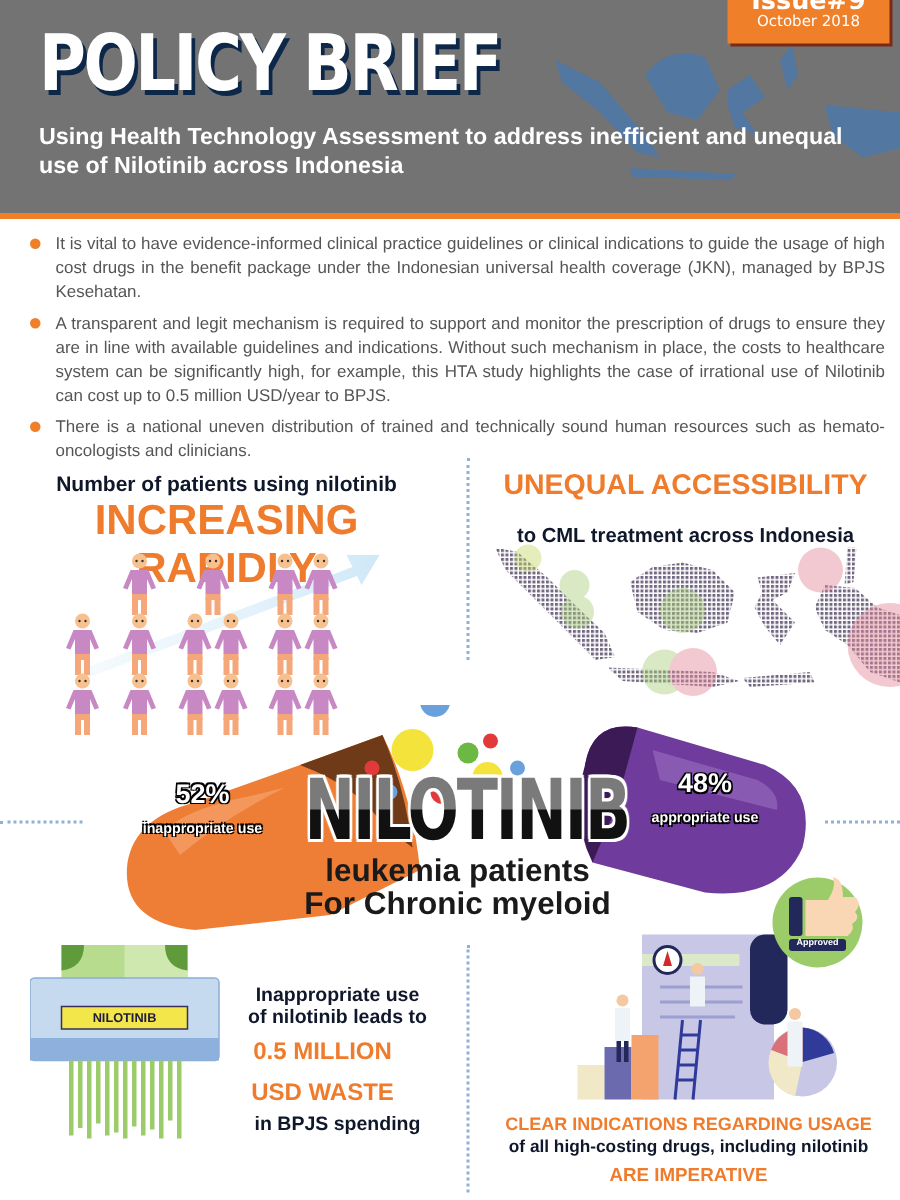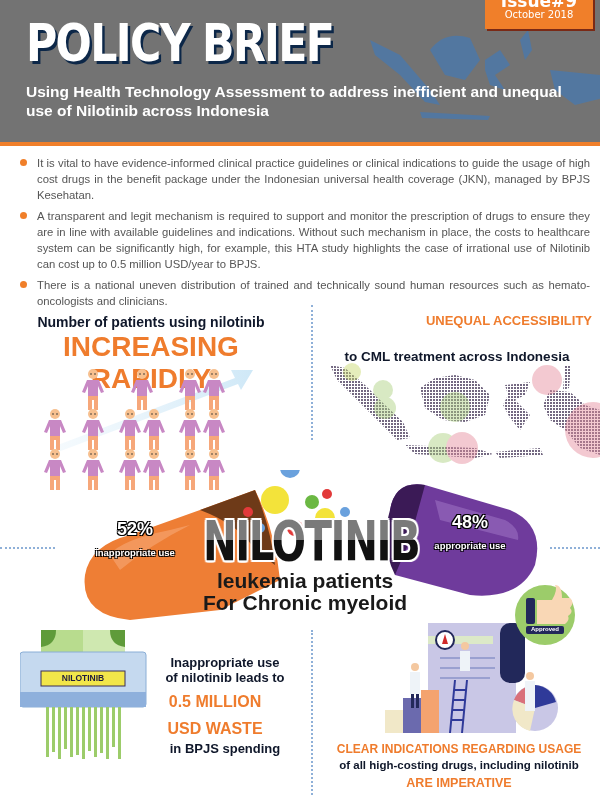--- a/index.html
+++ b/index.html
@@ -215,21 +215,21 @@
         <circle cx="12" cy="6" r="5" fill="#f7c08f"></circle>
         <circle cx="10" cy="6" r="0.8" fill="#333"></circle>
         <circle cx="14" cy="6" r="0.8" fill="#333"></circle>
         <path d="M6 12 L18 12 L23 24 L20 25 L17 18 L17 28 L7 28 L7 18 L4 25 L1 24Z" fill="#c888c4"></path>
         <rect x="7" y="28" width="10" height="4" fill="#f6a77a"></rect>
         <rect x="7" y="30" width="4" height="12" fill="#f6a77a"></rect>
         <rect x="13" y="30" width="4" height="12" fill="#f6a77a"></rect>
       </svg></div>
   </div>
 
-<div class="abs center t-orange" style="left:322px;top:313px;width:270px;font-size:13px;text-align:right;">UNEQUAL ACCESSIBILITY</div>
+<div class="abs center t-orange" style="left:322px;top:313px;width:270px;font-size:19px;">UNEQUAL ACCESSIBILITY</div>
 <div class="abs center t-dark" style="left:322px;top:349px;width:270px;font-size:13.5px;">to CML treatment across Indonesia</div>
 
 <svg class="abs" style="left:325px;top:360px;" width="275" height="110" viewBox="0 0 275 110">
   <defs>
     <pattern id="dots" width="3" height="3" patternUnits="userSpaceOnUse">
         <rect width="2" height="2" fill="#5b4e6c"></rect>
       </pattern>
   </defs>
   <g fill="url(#dots)" opacity="0.85">
     <path d="M5 5 L20 8 L40 25 L60 45 L78 62 L85 78 L72 80 L52 60 L30 38 L12 20Z"></path>

